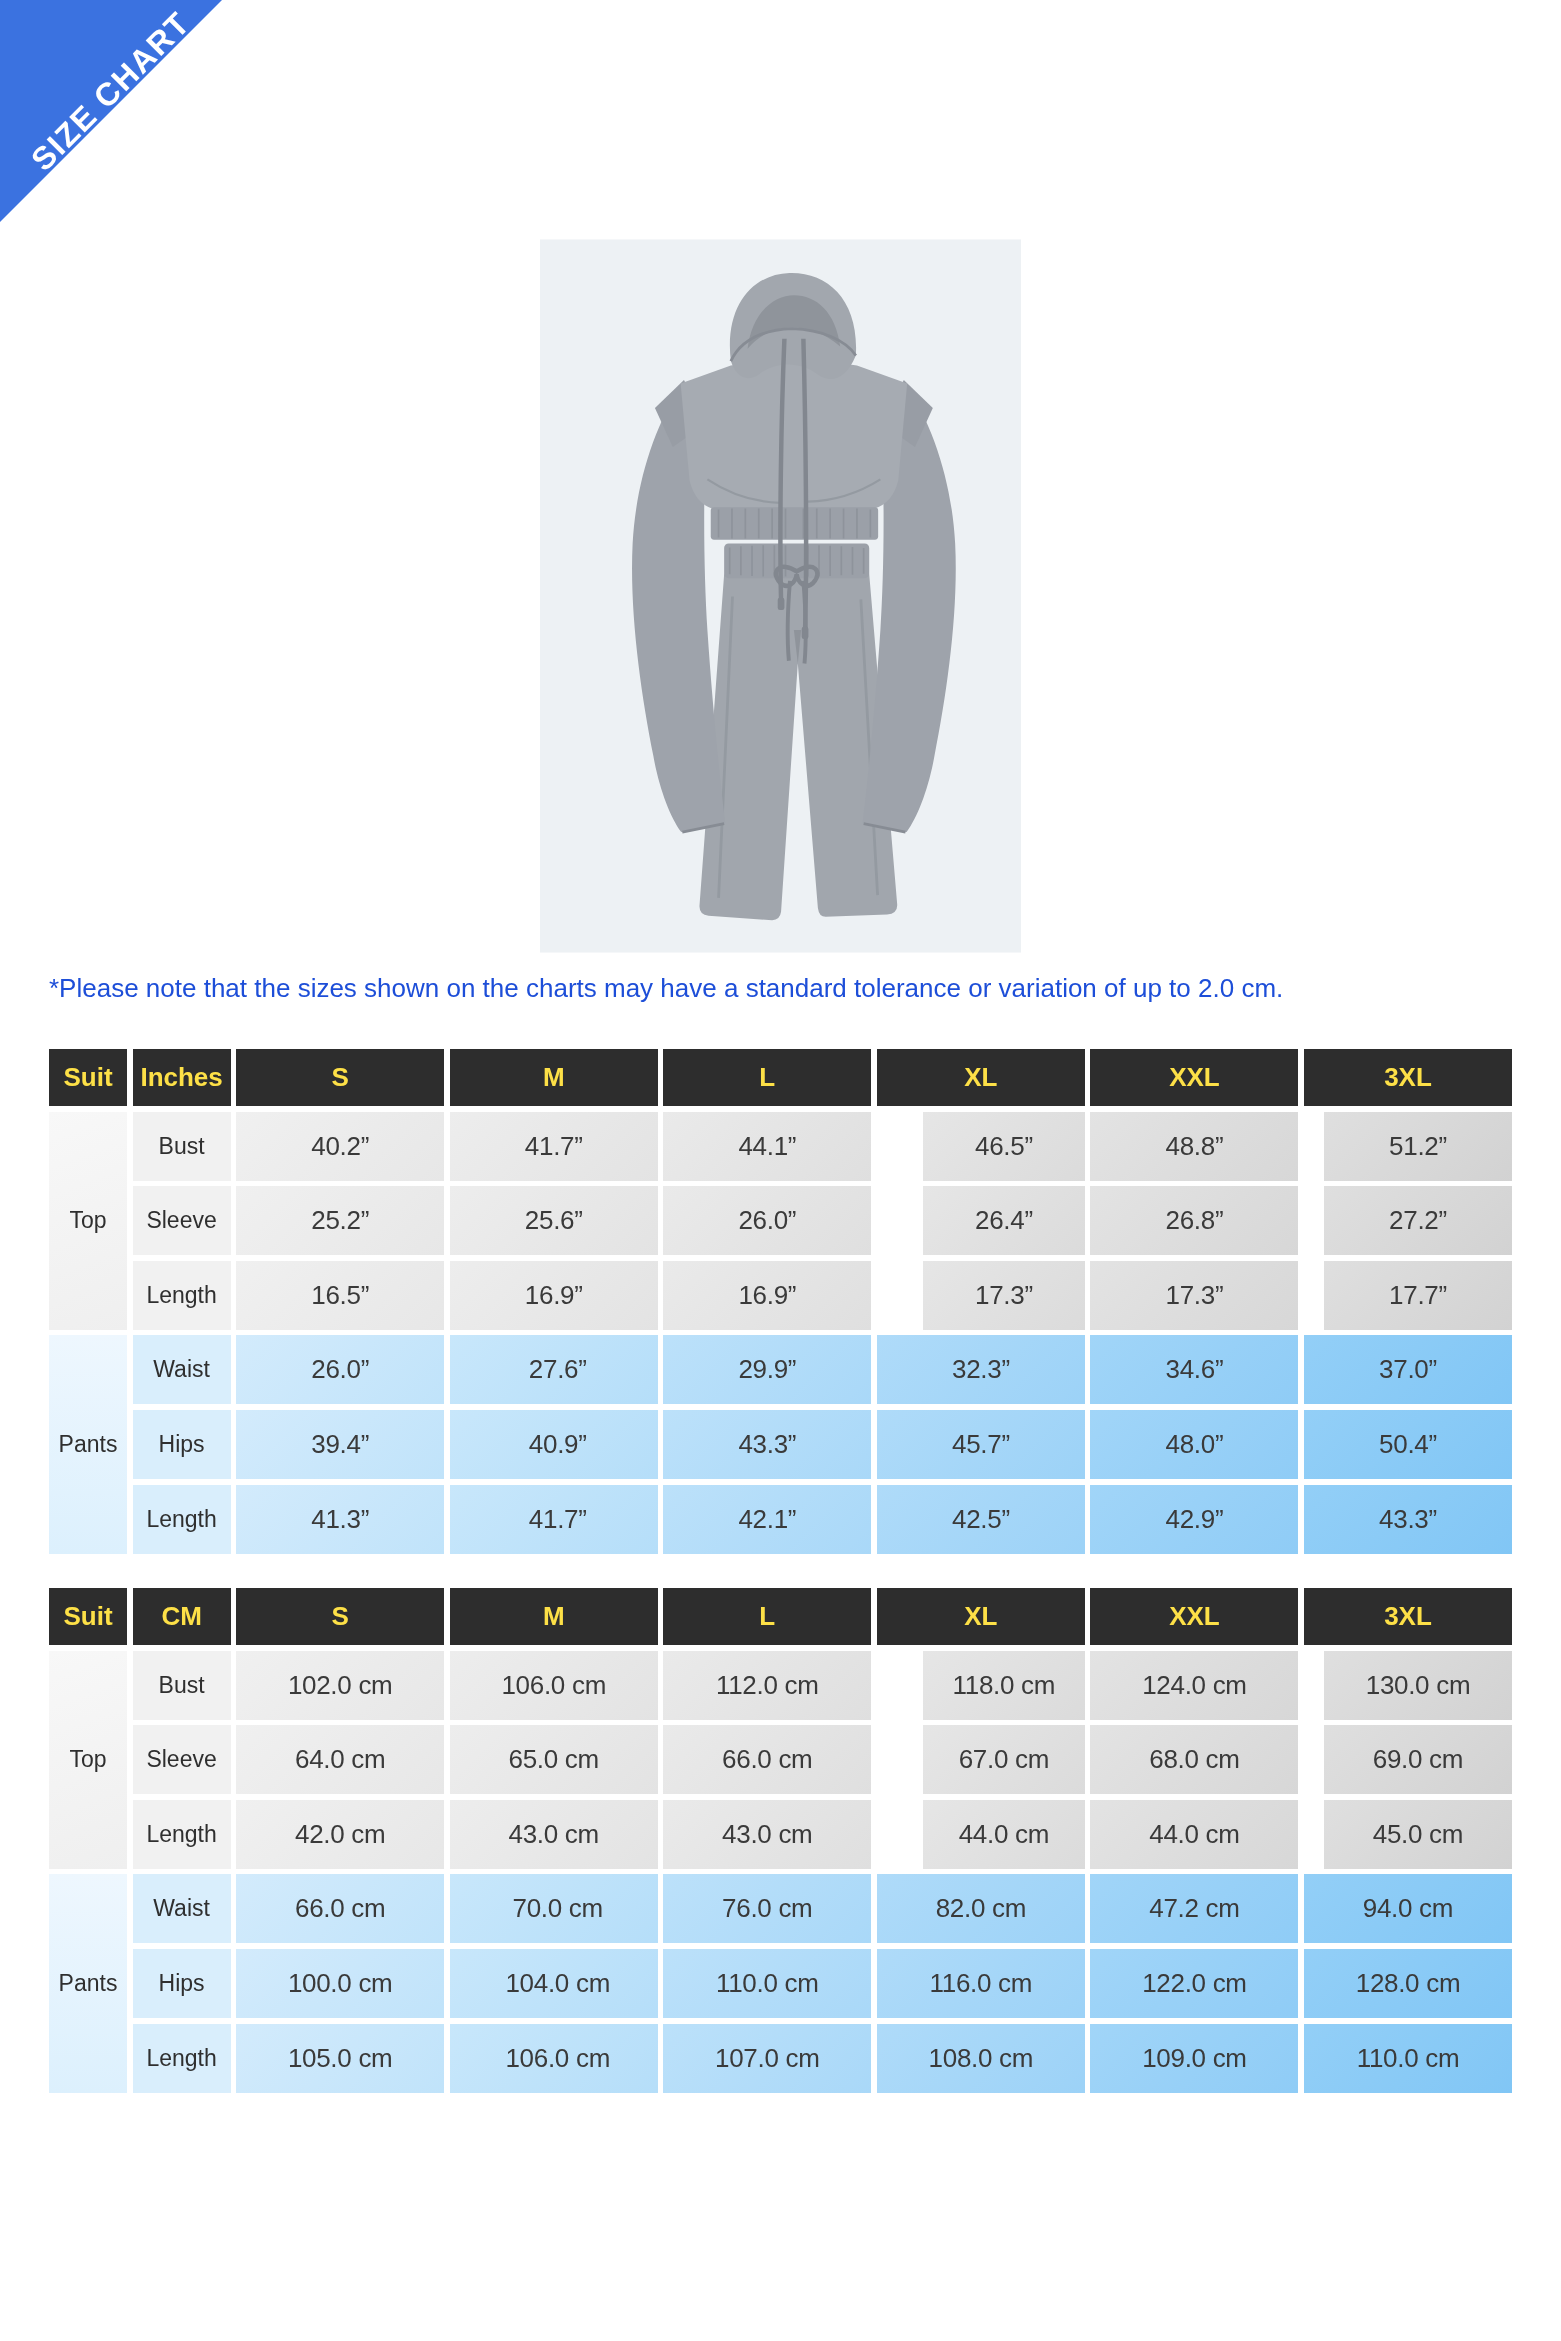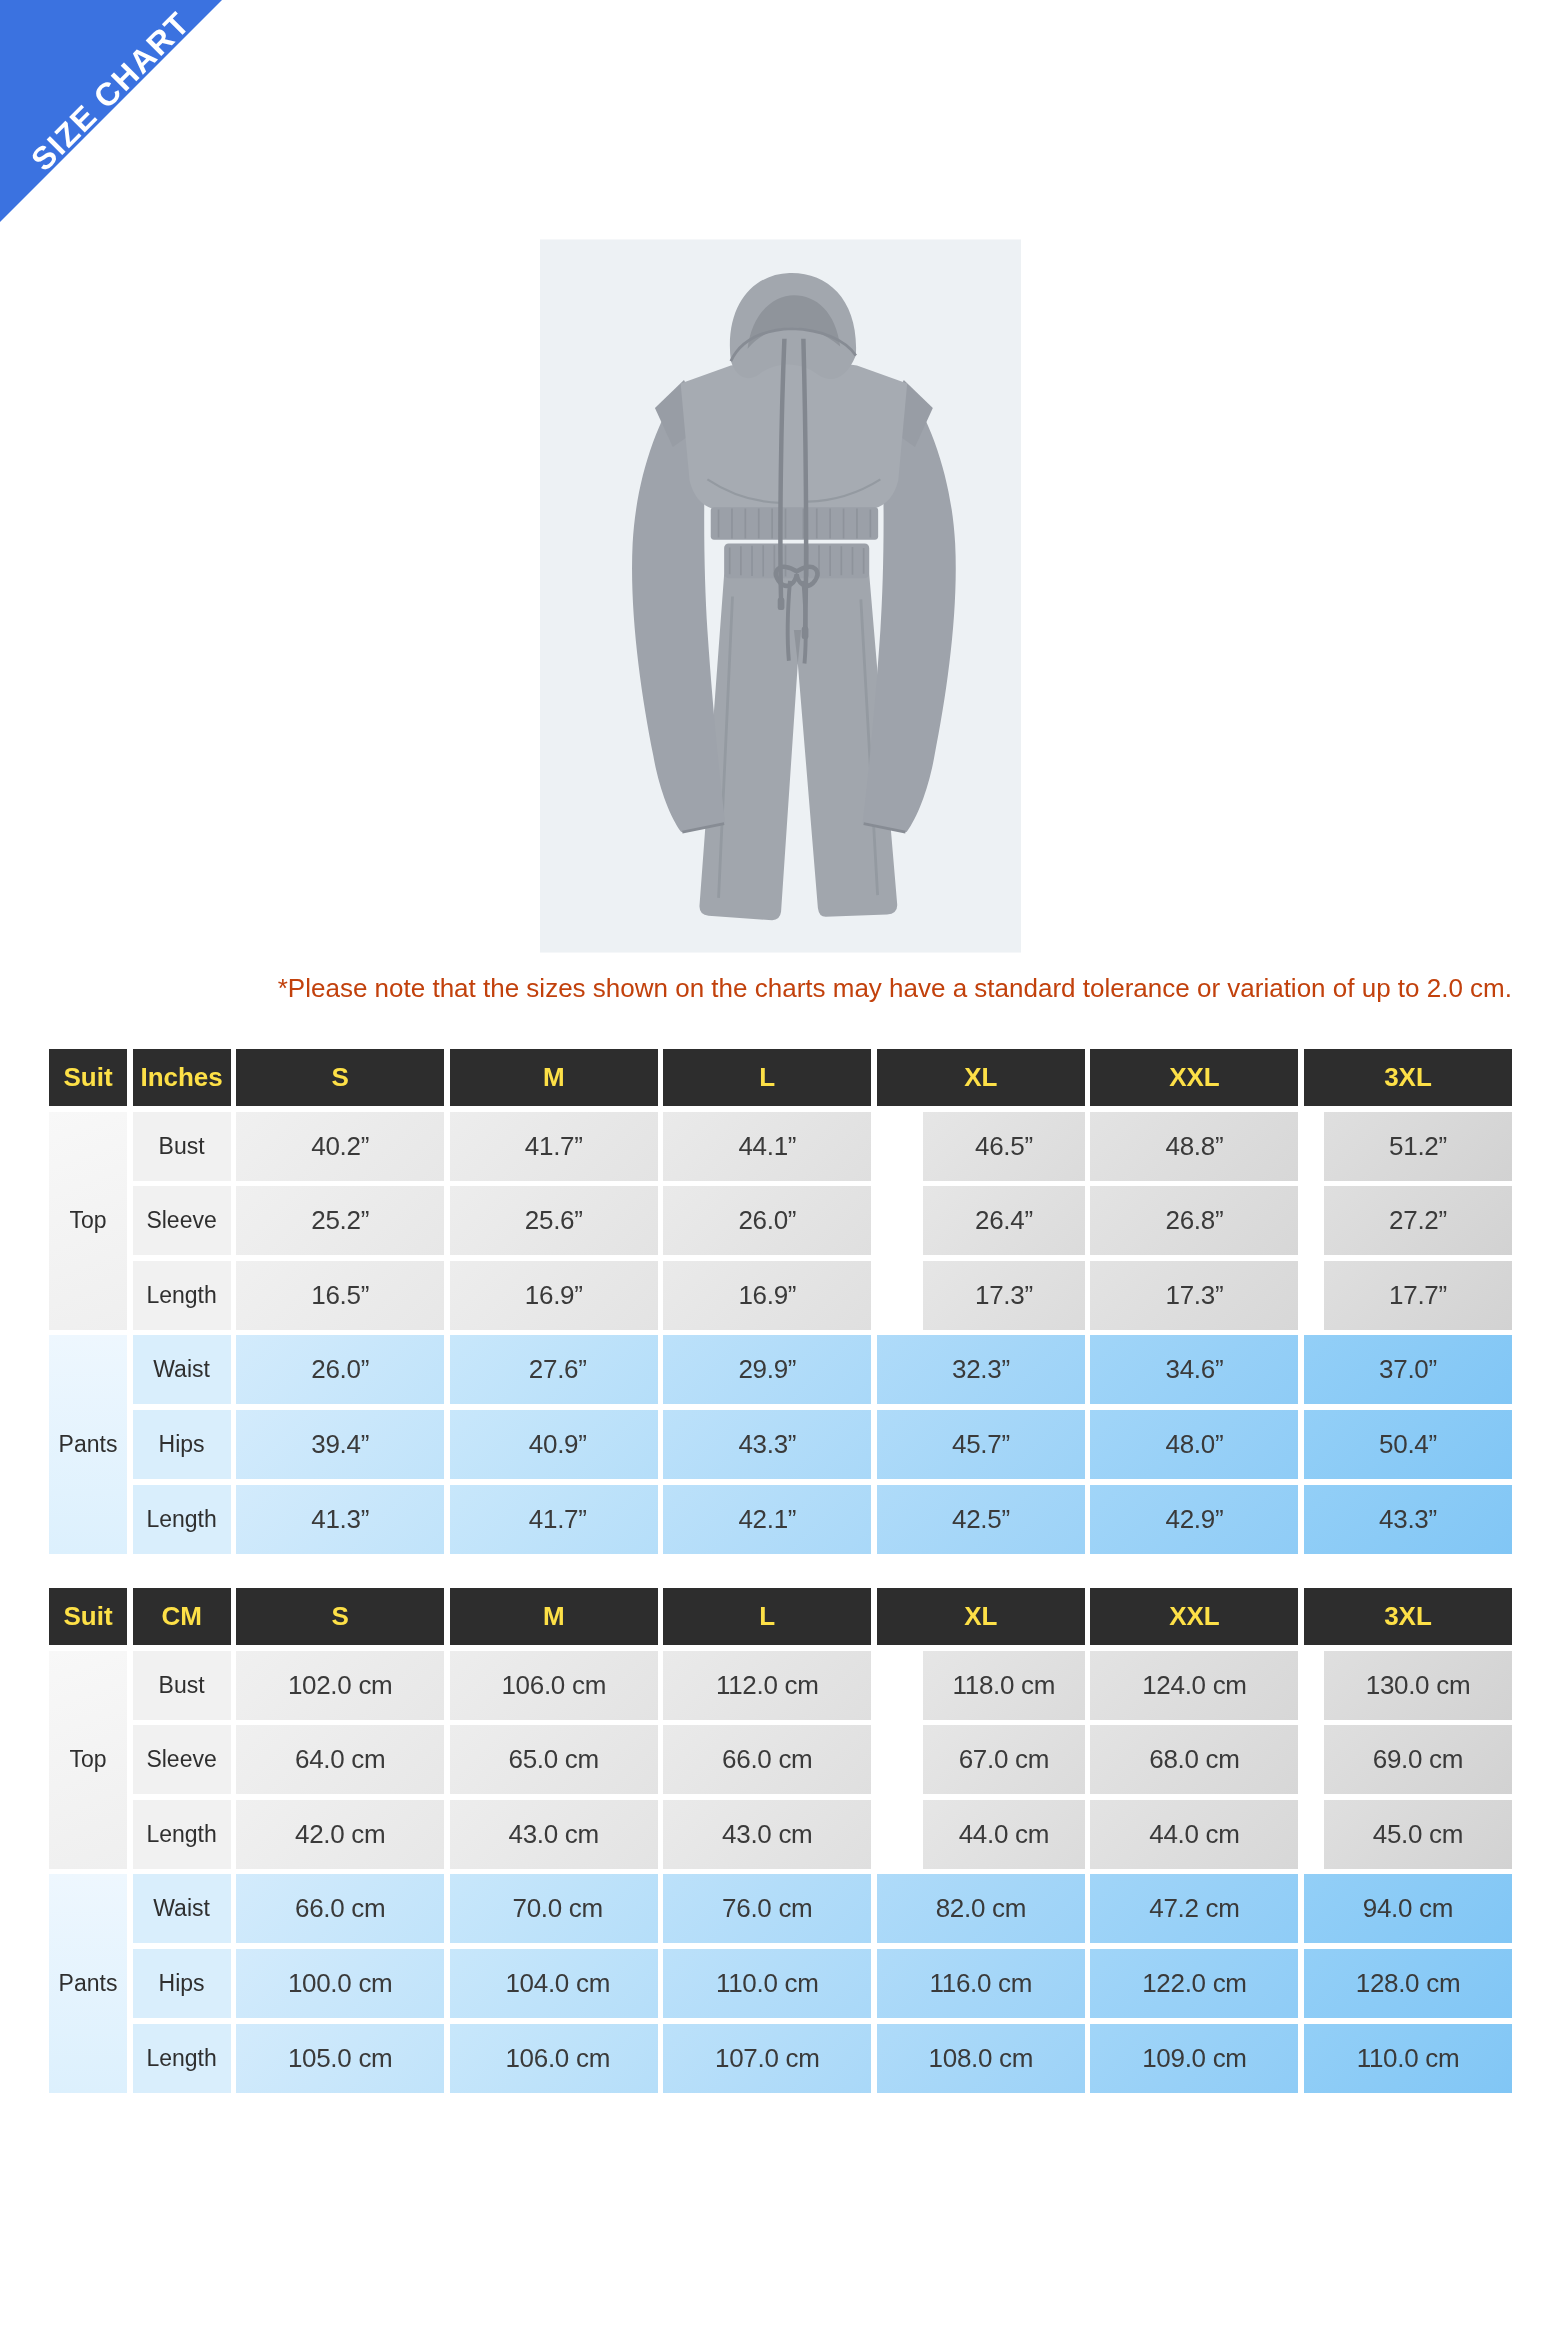--- a/index.html
+++ b/index.html
@@ -119,21 +119,21 @@
       <path d="M372,196 C380,130 420,100 455,100 C495,100 530,130 538,192 C510,168 478,158 452,158 C420,158 392,172 372,196 Z" fill="#8F949B"></path>
       <path d="M342,218 C360,180 400,162 452,160 C505,162 548,180 566,208" stroke="#878C94" stroke-width="5" fill="none"></path>
 
       <path d="M438,178 C432,320 429,520 432,648 M472,178 C476,330 479,570 475,700" stroke="#82878F" stroke-width="8" fill="none"></path>
       <rect x="426" y="642" width="12" height="22" rx="4" fill="#82878F"></rect>
       <rect x="469" y="694" width="12" height="22" rx="4" fill="#82878F"></rect>
     </g>
   </svg>
 </figure>
 
-<p class="note" style="color: #c2410c; text-align: right;">*Please note that the sizes shown on the charts may have a standard tolerance or variation of up to 2.0 cm.</p>
+<p class="note" style="color: #1d4ed8;">*Please note that the sizes shown on the charts may have a standard tolerance or variation of up to 2.0 cm.</p>
 
 <section class="size-table" id="table-inches">
     <div class="cell hdr">Suit</div>
     <div class="cell hdr">Inches</div>
     <div class="cell hdr">S</div>
     <div class="cell hdr">M</div>
     <div class="cell hdr">L</div>
     <div class="cell hdr">XL</div>
     <div class="cell hdr">XXL</div>
     <div class="cell hdr">3XL</div>

